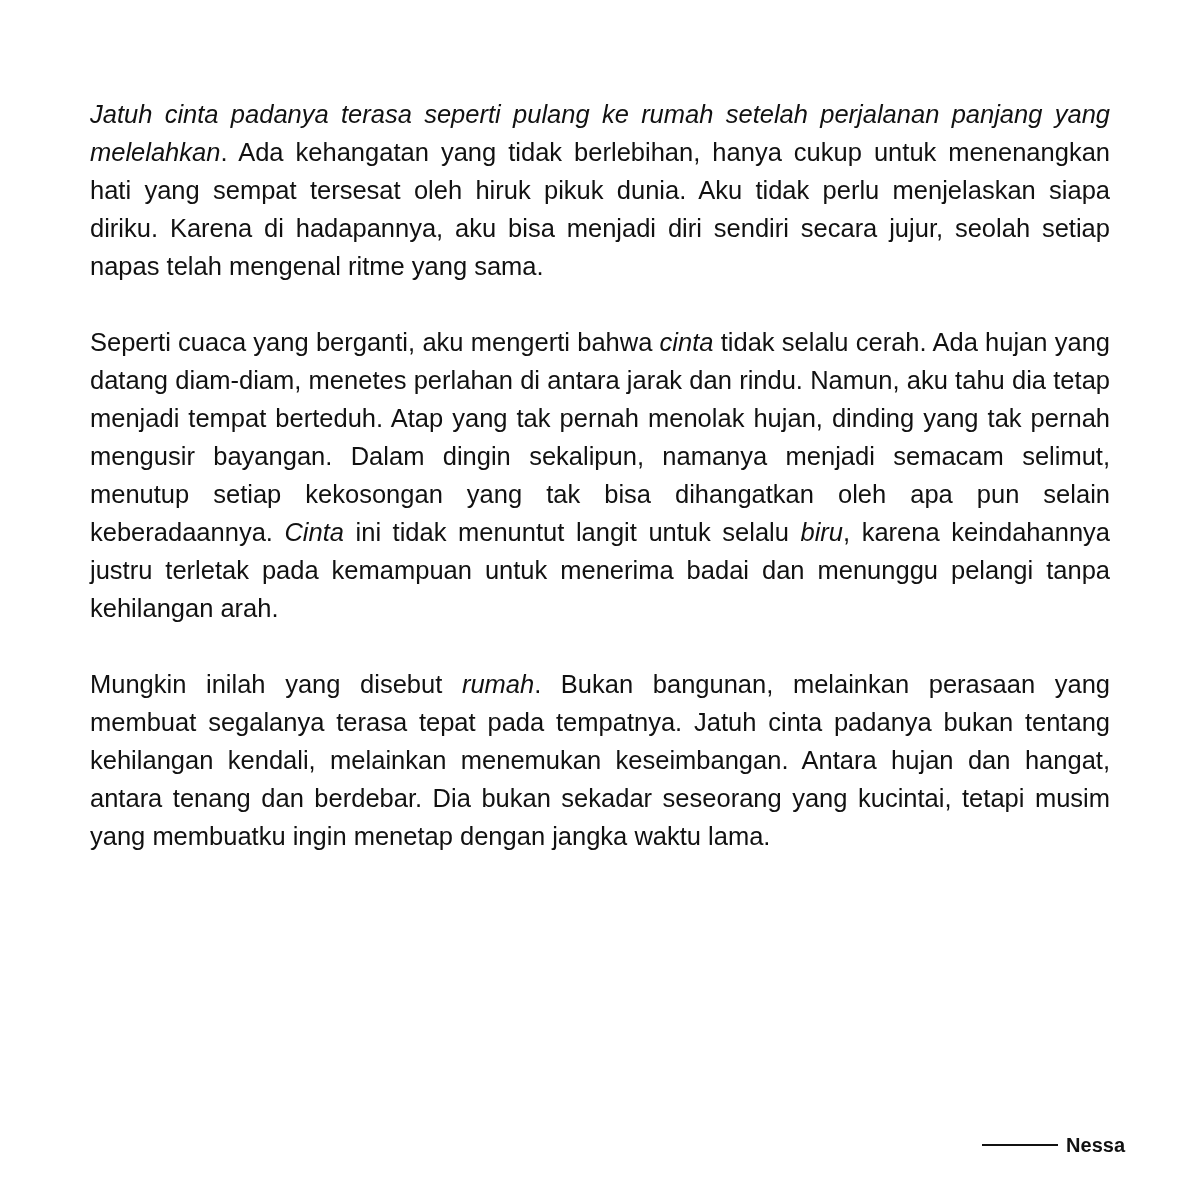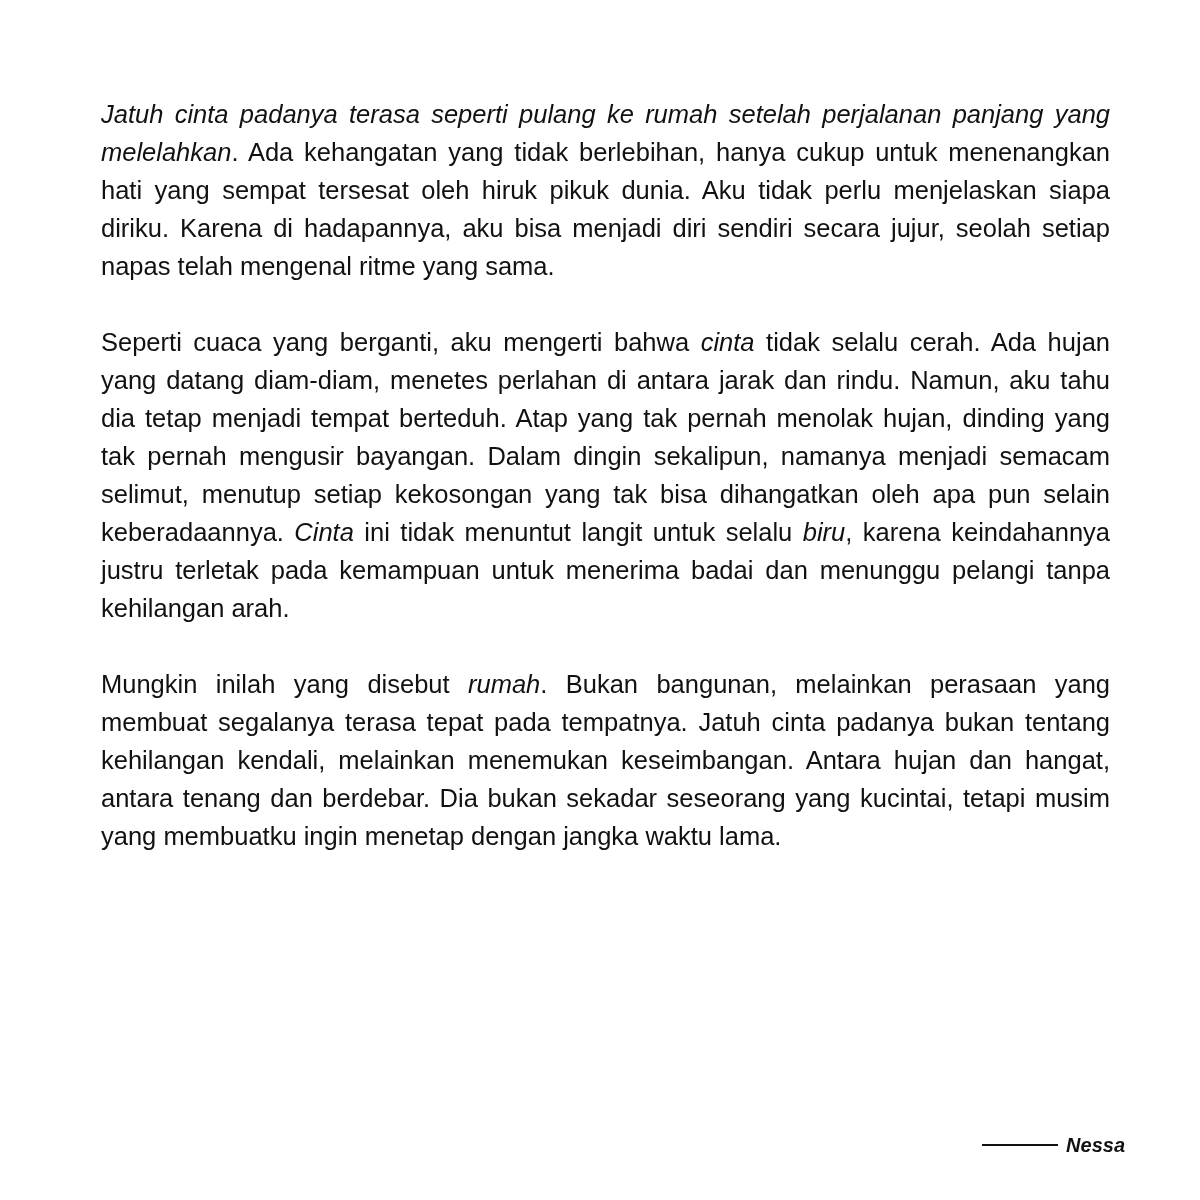--- a/index.html
+++ b/index.html
@@ -15,21 +15,21 @@
       font-family: "Liberation Sans", sans-serif;
       color: #111111;
     }
     .content {
       position: absolute;
       left: 90px;
       top: 95px;
       width: 1020px;
     }
     .para {
-      margin: 0 0 38px 11px;
+      margin: 0 0 38px 0;
       font-size: 25.5px;
       line-height: 38px;
       text-align: justify;
       text-align-last: left;
     }
     .para em, .para i {
       font-style: italic;
     }
     .signature {
       position: absolute;
@@ -40,21 +40,20 @@
       gap: 8px;
     }
     .sig-dash {
       width: 76px;
       height: 2px;
       background: #111111;
     }
     .sig-name {
       font-family: "Liberation Sans", sans-serif;
       font-weight: bold;
-      font-style: italic;
       font-size: 20px;
       line-height: 26px;
       color: #111111;
     }
   </style>
 </head>
 <body>
 
 <div class="content">
   <p class="para">

